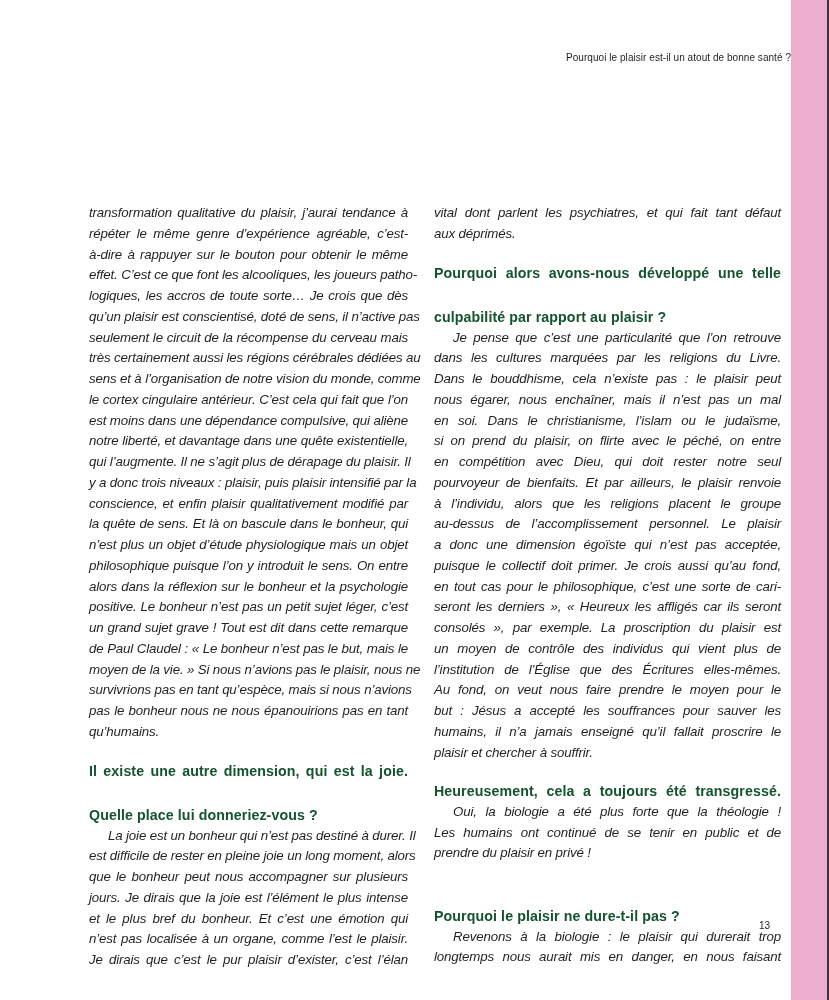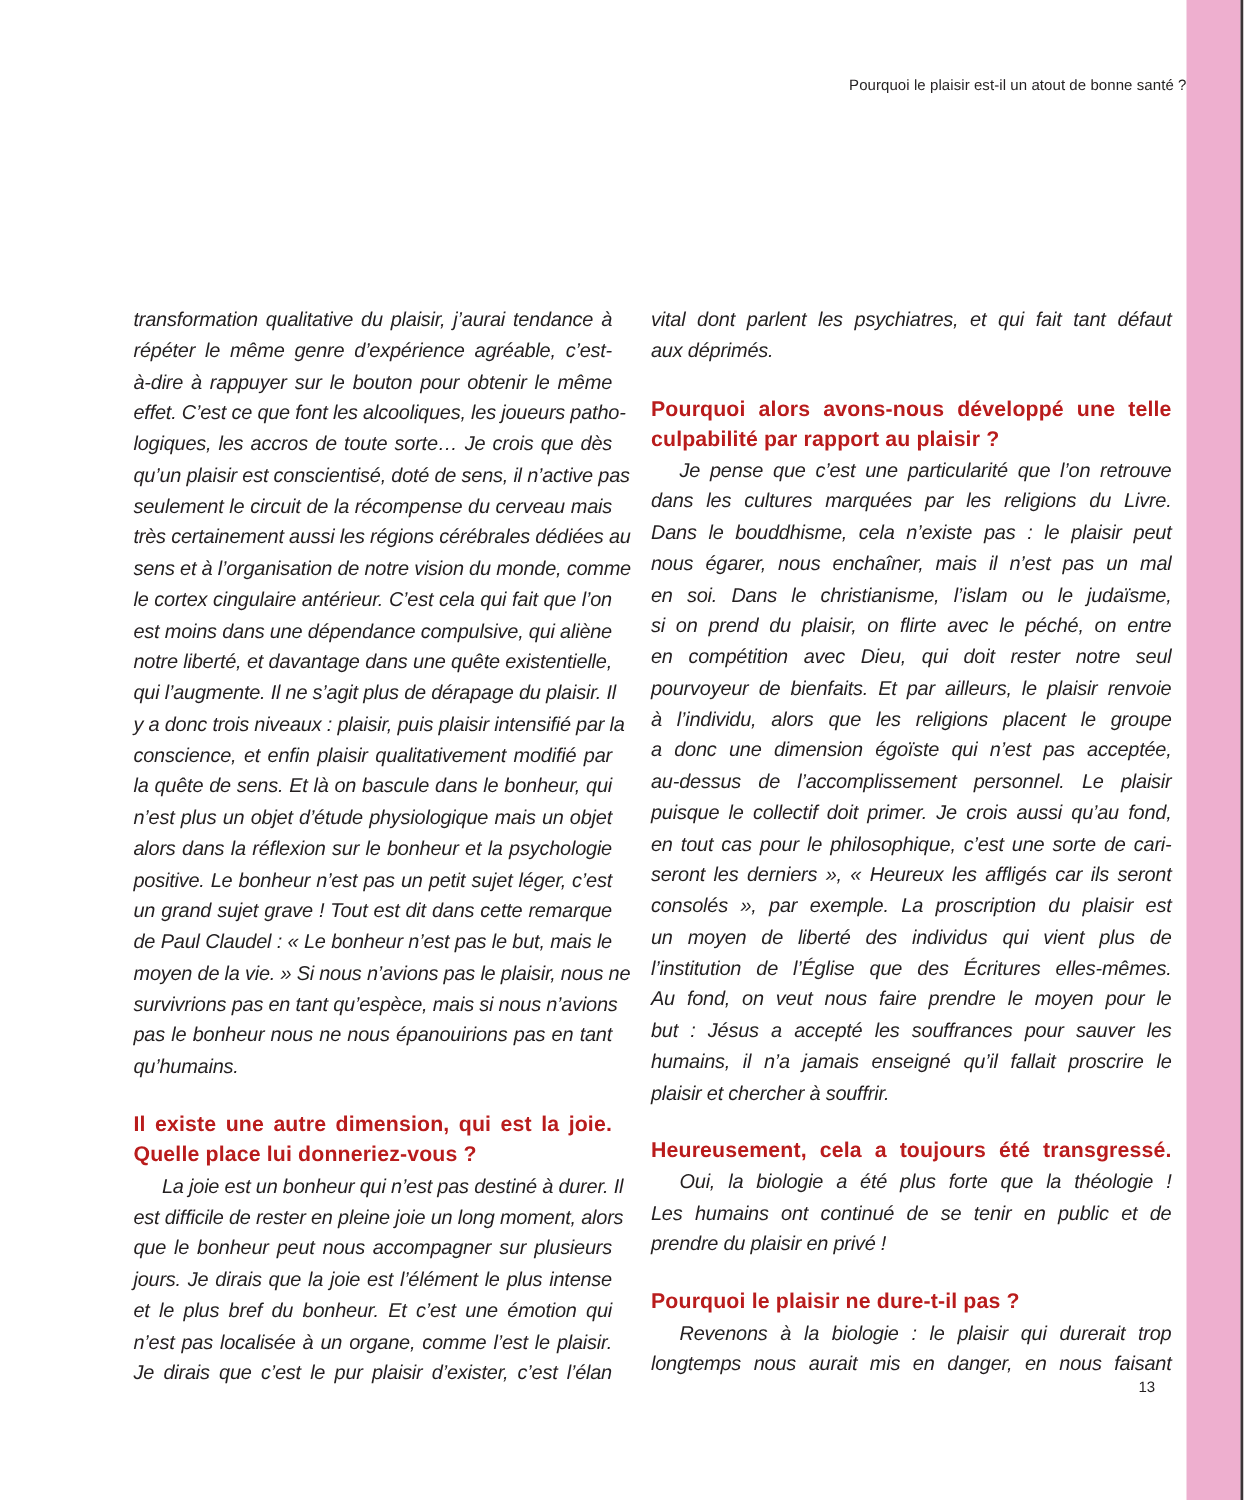--- a/index.html
+++ b/index.html
@@ -28,25 +28,25 @@
   .col-left { left: 89px; width: 319px; }
   .col-right { left: 434px; width: 347px; }
   .line {
     font-style: italic; font-size: 13.3px; line-height: 20.75px; height: 20.75px;
     white-space: nowrap; text-align: justify; text-align-last: justify;
     letter-spacing: -0.15px;
   }
   .line.last { text-align-last: left; }
   .line.indent { padding-left: 19px; }
   .q {
-    color: #b91c1c; font-weight: bold; font-size: 14.2px; line-height: 20.5px;
+    color: #14532d; font-weight: bold; font-size: 14.2px; line-height: 20.5px;
     white-space: nowrap; text-align: justify; text-align-last: justify;
     letter-spacing: 0.1px; height: 20.5px;
   }
-  .q.last { text-align-last: left; }
+  .q.last { text-align-last: left; margin-top: 24px; }
   .gap { height: 18px; }
 </style>
 </head>
 <body>
 
 <div class="side-tab"></div>
 <div class="side-edge"></div>
 
 <div class="running-head">Pourquoi le plaisir est-il un atout de bonne santé ?</div>
 
@@ -62,20 +62,21 @@
     <div class="line">très certainement aussi les régions cérébrales dédiées au</div>
     <div class="line">sens et à l’organisation de notre vision du monde, comme</div>
     <div class="line">le cortex cingulaire antérieur. C’est cela qui fait que l’on</div>
     <div class="line">est moins dans une dépendance compulsive, qui aliène</div>
     <div class="line">notre liberté, et davantage dans une quête existentielle,</div>
     <div class="line">qui l’augmente. Il ne s’agit plus de dérapage du plaisir. Il</div>
     <div class="line">y a donc trois niveaux : plaisir, puis plaisir intensifié par la</div>
     <div class="line">conscience, et enfin plaisir qualitativement modifié par</div>
     <div class="line">la quête de sens. Et là on bascule dans le bonheur, qui</div>
     <div class="line">n’est plus un objet d’étude physiologique mais un objet</div>
+    <div class="line">philosophique puisque l’on y introduit le sens. On entre</div>
     <div class="line">alors dans la réflexion sur le bonheur et la psychologie</div>
     <div class="line">positive. Le bonheur n’est pas un petit sujet léger, c’est</div>
     <div class="line">un grand sujet grave ! Tout est dit dans cette remarque</div>
     <div class="line">de Paul Claudel : « Le bonheur n’est pas le but, mais le</div>
     <div class="line">moyen de la vie. » Si nous n’avions pas le plaisir, nous ne</div>
     <div class="line">survivrions pas en tant qu’espèce, mais si nous n’avions</div>
     <div class="line">pas le bonheur nous ne nous épanouirions pas en tant</div>
     <div class="line last">qu’humains.</div>
   </div>
   <div class="gap"></div>
@@ -107,27 +108,27 @@
   <div>
     <div class="line indent">Je pense que c’est une particularité que l’on retrouve</div>
     <div class="line">dans les cultures marquées par les religions du Livre.</div>
     <div class="line">Dans le bouddhisme, cela n’existe pas : le plaisir peut</div>
     <div class="line">nous égarer, nous enchaîner, mais il n’est pas un mal</div>
     <div class="line">en soi. Dans le christianisme, l’islam ou le judaïsme,</div>
     <div class="line">si on prend du plaisir, on flirte avec le péché, on entre</div>
     <div class="line">en compétition avec Dieu, qui doit rester notre seul</div>
     <div class="line">pourvoyeur de bienfaits. Et par ailleurs, le plaisir renvoie</div>
     <div class="line">à l’individu, alors que les religions placent le groupe</div>
+    <div class="line">au-dessus de l’accomplissement personnel. Le plaisir</div>
     <div class="line">a donc une dimension égoïste qui n’est pas acceptée,</div>
-    <div class="line">au-dessus de l’accomplissement personnel. Le plaisir</div>
     <div class="line">puisque le collectif doit primer. Je crois aussi qu’au fond,</div>
     <div class="line">en tout cas pour le philosophique, c’est une sorte de cari-</div>
     <div class="line">seront les derniers », « Heureux les affligés car ils seront</div>
     <div class="line">consolés », par exemple. La proscription du plaisir est</div>
-    <div class="line">un moyen de liberté des individus qui vient plus de</div>
+    <div class="line">un moyen de contrôle des individus qui vient plus de</div>
     <div class="line">l’institution de l’Église que des Écritures elles-mêmes.</div>
     <div class="line">Au fond, on veut nous faire prendre le moyen pour le</div>
     <div class="line">but : Jésus a accepté les souffrances pour sauver les</div>
     <div class="line">humains, il n’a jamais enseigné qu’il fallait proscrire le</div>
     <div class="line last">plaisir et chercher à souffrir.</div>
   </div>
   <div class="gap"></div>
   <div>
     <div class="q">Heureusement, cela a toujours été transgressé.</div>
   </div>

